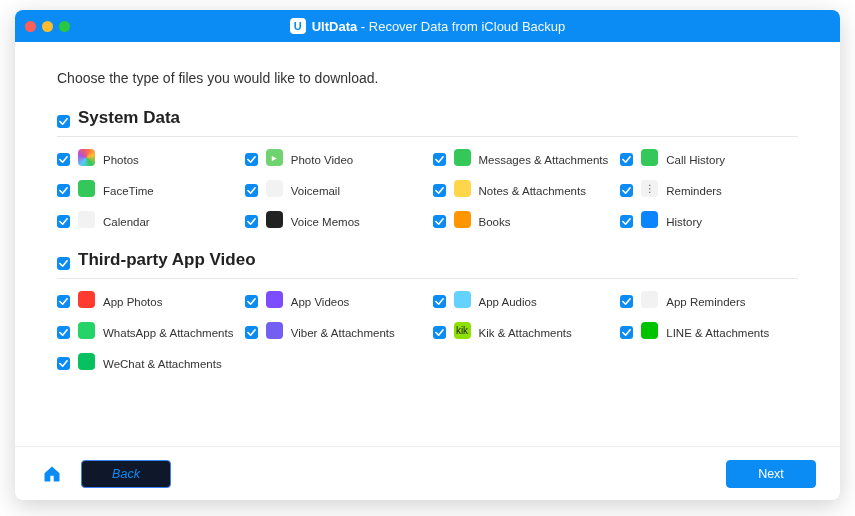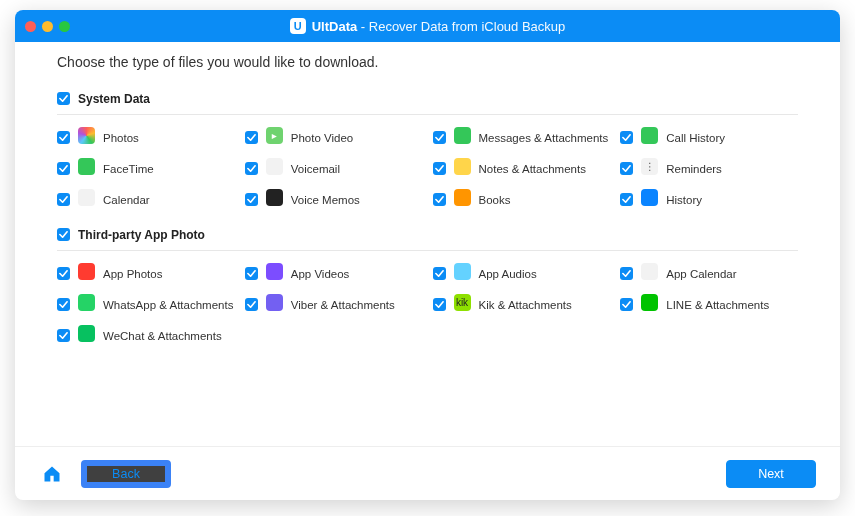--- a/index.html
+++ b/index.html
@@ -8,33 +8,33 @@
   .titlebar { height: 32px; background: #0b8cf5; display: flex; align-items: center; position: relative; }
   .traffic { display: flex; gap: 6px; margin-left: 10px; }
   .dot { width: 11px; height: 11px; border-radius: 50%; }
   .dot.red { background: #ff5f57; }
   .dot.yellow { background: #febc2e; }
   .dot.green { background: #28c840; }
   .titlecenter { position: absolute; left: 0; right: 0; text-align: center; font-size: 13px; color: #fff; pointer-events: none; display: flex; justify-content: center; align-items: center; gap: 6px; }
   .logo { width: 16px; height: 16px; background: #fff; border-radius: 4px; display: inline-flex; align-items: center; justify-content: center; color: #0b8cf5; font-weight: 700; font-size: 11px; }
   .titlecenter .appname { font-weight: 600; }
   .titlecenter .subtitle { opacity: .95; font-weight: 400; }
-  .content { flex: 1; padding: 8px 42px 0 42px; color: #222; overflow: hidden; }
+  .content { flex: 1; padding: 24px 42px 0 42px; color: #222; overflow: hidden; }
   .heading { font-size: 14px; color: #333; margin: 4px 0 22px 0; }
-  .section-header { display: flex; align-items: flex-start; gap: 8px; font-size: 12px; font-weight: 700; color: #222; border-bottom: 1px solid #e7e7e7; padding: 0 0 8px 0; margin-bottom: 12px; }
+  .section-header { display: flex; align-items: flex-end; gap: 8px; font-size: 17px; font-weight: 700; color: #222; border-bottom: 1px solid #e7e7e7; padding: 0 0 8px 0; margin-bottom: 12px; }
   .grid { display: grid; grid-template-columns: repeat(4, 1fr); column-gap: 10px; row-gap: 14px; margin-bottom: 22px; }
   .item { display: flex; align-items: flex-end; gap: 8px; font-size: 11.5px; color: #333; white-space: nowrap; }
   .cbx { width: 13px; height: 13px; border-radius: 3px; background: #0b8cf5; display: inline-flex; align-items: center; justify-content: center; flex-shrink: 0; cursor: pointer; }
   .cbx svg { width: 9px; height: 9px; display: block; }
   .ico { width: 17px; height: 17px; border-radius: 4px; display: inline-flex; align-items: center; justify-content: center; font-size: 10px; color: #fff; flex-shrink: 0; }
   .footer { height: 54px; border-top: 1px solid #eee; display: flex; align-items: center; padding: 0 24px; gap: 16px; }
   .home-btn { width: 26px; height: 26px; display: inline-flex; align-items: center; justify-content: center; cursor: pointer; }
   .home-btn svg { width: 20px; height: 20px; }
   .btn { height: 28px; min-width: 90px; border-radius: 4px; font-size: 12.5px; display: inline-flex; align-items: center; justify-content: center; cursor: pointer; }
-  .btn-outline { border: 6px solid #3b82f6; color: #0b8cf5; background: #404040; }
+  .btn-outline { border: 1px solid #3b82f6; color: #0b8cf5; background: #0f172a; font-style: italic; }
   .btn-primary { background: #0b8cf5; color: #fff; border: 1px solid #0b8cf5; }
   .spacer { flex: 1; }
 </style>
 </head>
 <body>
 
 <div class="window">
   <div class="titlebar">
     <div class="traffic">
       <div class="dot red"></div>
@@ -170,21 +170,21 @@
           <span>History</span>
         </div>
       </div>
 
     <div class="section-header">
       <span class="cbx">
         <svg viewBox="0 0 10 10">
             <path d="M1 5 L4 8 L9 2" stroke="#fff" stroke-width="1.8" fill="none" stroke-linecap="round" stroke-linejoin="round"></path>
           </svg>
       </span>
-      <span>Third-party App Photo</span>
+      <span>Third-party App Video</span>
     </div>
     <div class="grid" id="grid-thirdparty">
         <div class="item">
           <span class="cbx">
             <svg viewBox="0 0 10 10">
               <path d="M1 5 L4 8 L9 2" stroke="#fff" stroke-width="1.8" fill="none" stroke-linecap="round" stroke-linejoin="round"></path>
             </svg>
           </span>
           <span class="ico" style="background: rgb(255, 59, 48);"></span>
           <span>App Photos</span>
@@ -207,21 +207,21 @@
           <span class="ico" style="background: rgb(100, 210, 255);"></span>
           <span>App Audios</span>
         </div>
         <div class="item">
           <span class="cbx">
             <svg viewBox="0 0 10 10">
               <path d="M1 5 L4 8 L9 2" stroke="#fff" stroke-width="1.8" fill="none" stroke-linecap="round" stroke-linejoin="round"></path>
             </svg>
           </span>
           <span class="ico" style="background: rgb(242, 242, 242); color: rgb(85, 85, 85);"></span>
-          <span>App Calendar</span>
+          <span>App Reminders</span>
         </div>
         <div class="item">
           <span class="cbx">
             <svg viewBox="0 0 10 10">
               <path d="M1 5 L4 8 L9 2" stroke="#fff" stroke-width="1.8" fill="none" stroke-linecap="round" stroke-linejoin="round"></path>
             </svg>
           </span>
           <span class="ico" style="background: rgb(37, 211, 102);"></span>
           <span>WhatsApp &amp; Attachments</span>
         </div>

